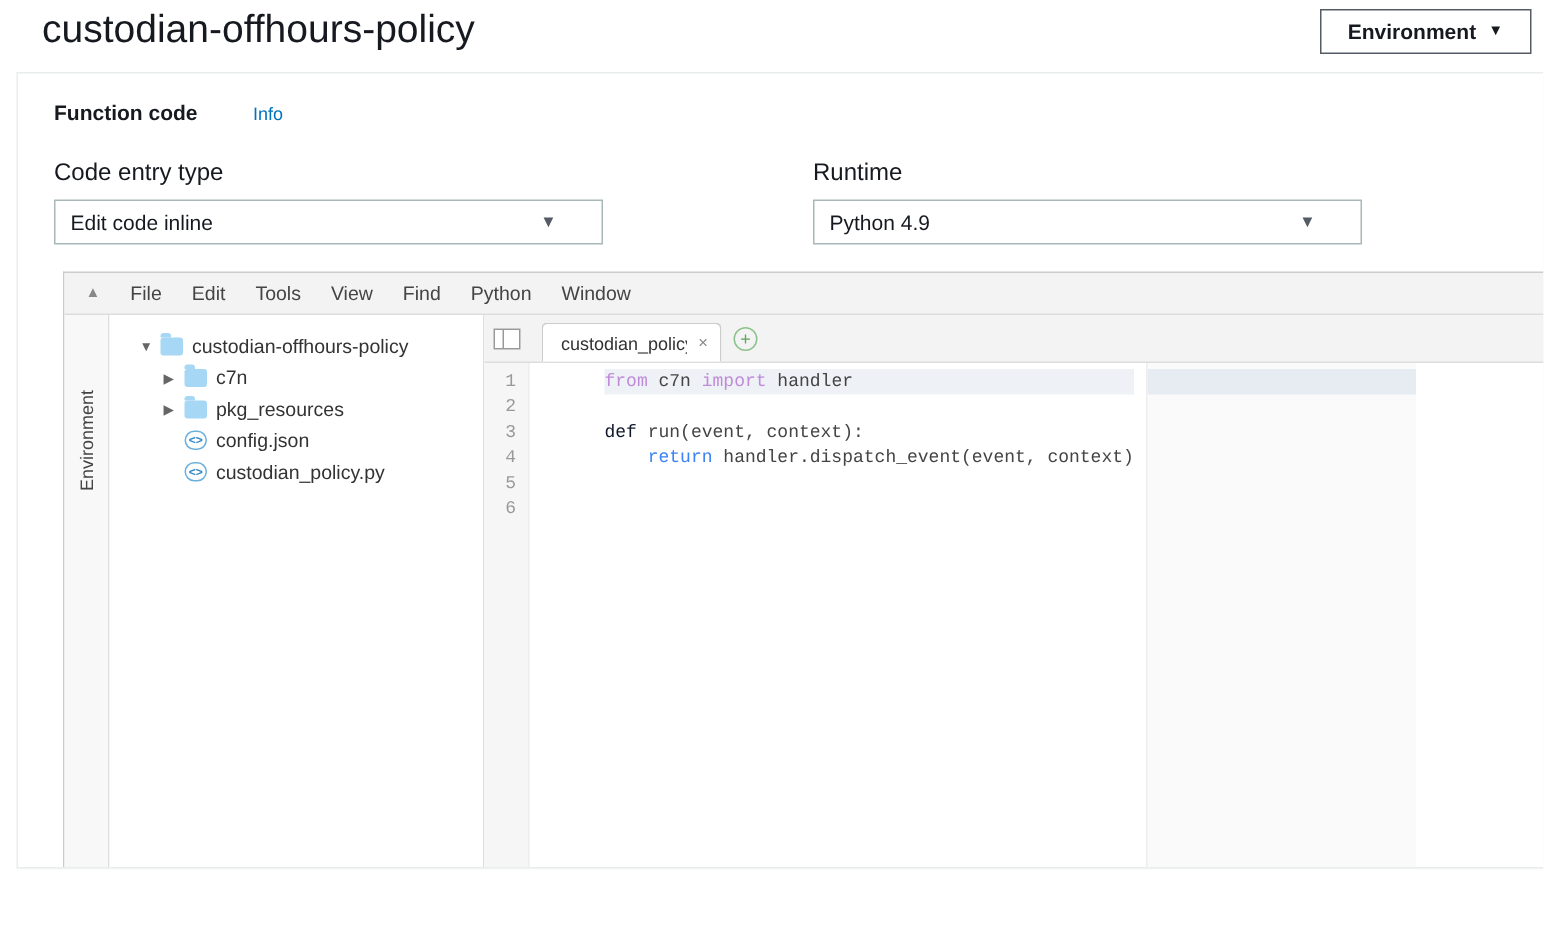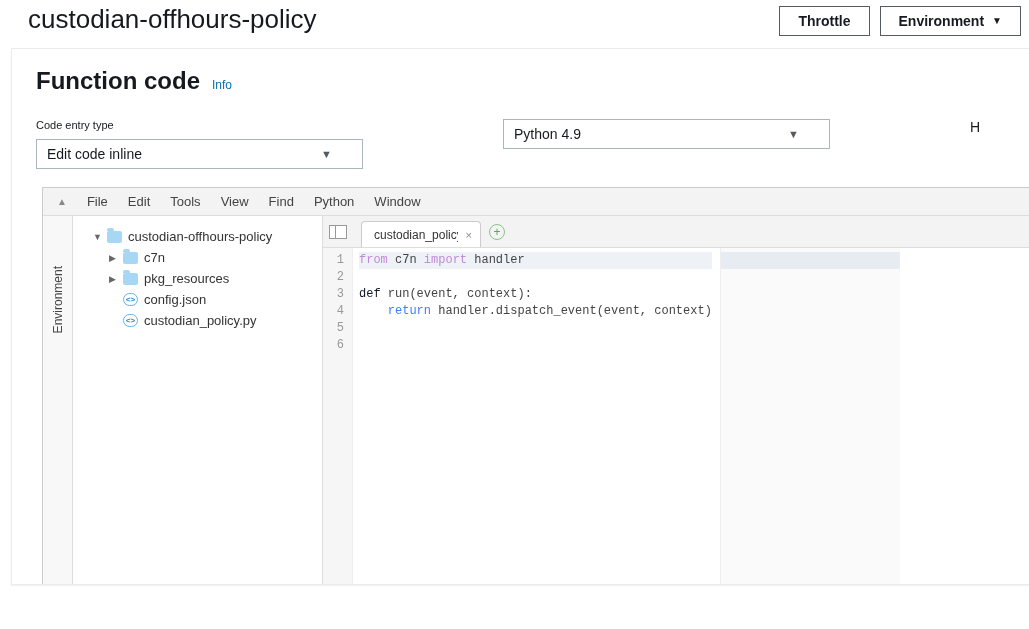--- a/index.html
+++ b/index.html
@@ -54,46 +54,47 @@
     background: #fff;
     box-shadow: 0 1px 1px rgba(0,0,0,0.05);
   }
   .panel-header {
     padding: 18px 24px 18px 24px;
     display: flex;
     align-items: baseline;
     gap: 12px;
   }
   .panel-header h2 {
-    font-size: 24px;
+    font-size: 14px;
     font-weight: 700;
     color: #16191f;
   }
   .info-link {
     color: #0073bb;
     font-size: 12px;
     text-decoration: none;
+    margin-left: 25px;
   }
   .form-row {
     display: flex;
     padding: 6px 24px 18px 24px;
     gap: 140px;
   }
   .form-group {
     display: flex;
     flex-direction: column;
     gap: 8px;
   }
   .form-label {
-    font-size: 11px;
+    font-size: 16px;
     color: #16191f;
   }
   .select {
     position: relative;
-    width: 327px;
+    width: 366px;
   }
   .select-box {
     border: 1px solid #aab7b8;
     background: #fff;
     padding: 6px 30px 6px 10px;
     font-size: 14px;
     color: #16191f;
     cursor: pointer;
     display: flex;
     justify-content: space-between;
@@ -293,20 +294,21 @@
     text-align: right;
     color: #999;
     padding: 4px 8px 0 8px;
     user-select: none;
     width: 30px;
   }
   .code-text {
     padding: 4px 8px 0 6px;
     white-space: pre;
     color: #333;
+    margin-left: 44px;
   }
   .code-line.active { background: #eef2f6; }
   .kw-from { color: #c08bd9; }
   .kw-import { color: #c08bd9; }
   .kw-def { color: #0f172a; }
   .kw-return { color: #3b82f6; }
   .ident { color: #444; }
   .minimap {
     width: 180px;
     background: #fafafa;
@@ -319,23 +321,20 @@
   }
 </style>
 </head>
 <body>
 
 <div class="page">
   <div class="header-row">
     <h1 class="page-title">custodian-offhours-policy</h1>
     <div class="header-buttons">
       <button class="btn">
-        <span>Throttle</span>
-      </button>
-      <button class="btn">
         <span>Environment</span>
         <span class="btn-caret">▼</span>
       </button>
     </div>
   </div>
 
   <div class="panel">
     <div class="panel-header">
       <h2>Function code</h2>
       <a href="#" class="info-link">Info</a>
@@ -345,20 +344,21 @@
       <div class="form-group">
         <label class="form-label">Code entry type</label>
         <div class="select">
           <div class="select-box">
             <span>Edit code inline</span>
             <span class="select-caret">▼</span>
           </div>
         </div>
       </div>
       <div class="form-group">
+        <label class="form-label">Runtime</label>
         <div class="select">
           <div class="select-box">
             <span>Python 4.9</span>
             <span class="select-caret">▼</span>
           </div>
         </div>
       </div>
       <div class="form-group">
         <label class="form-label trailing-label">H</label>
       </div>

